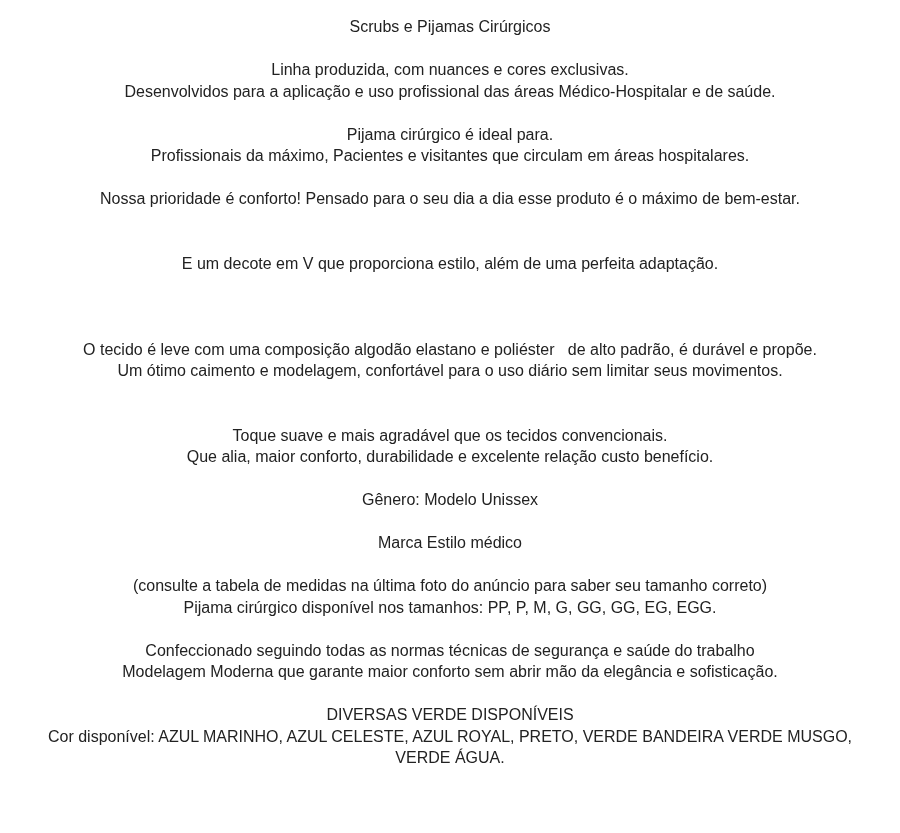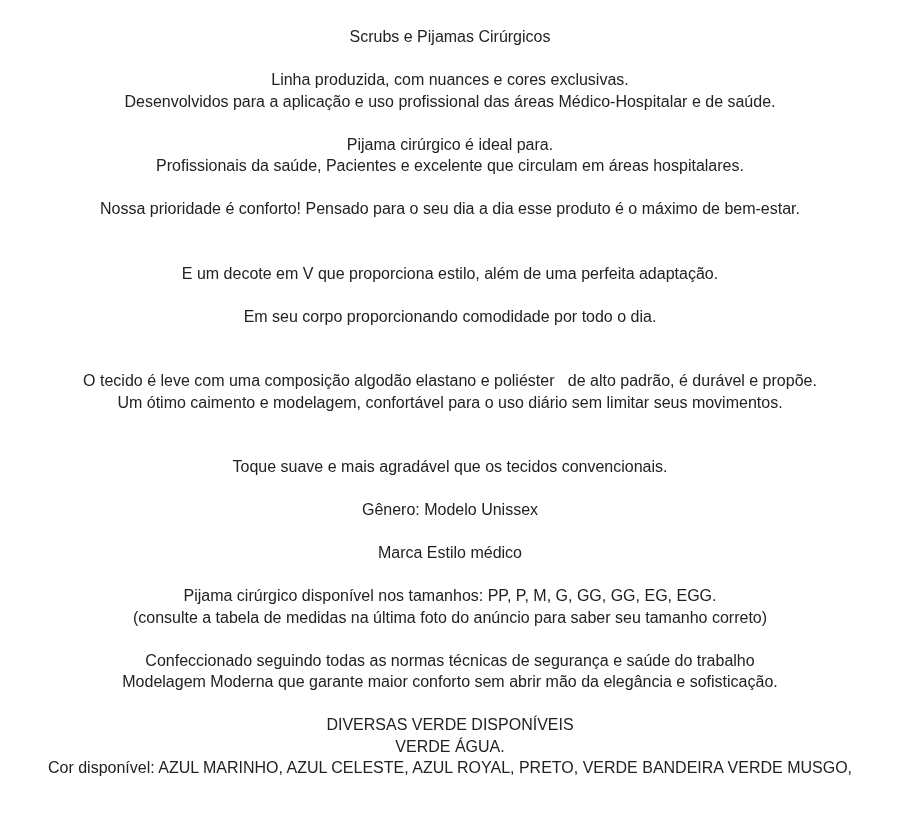--- a/index.html
+++ b/index.html
@@ -9,21 +9,21 @@
   body {
     width: 900px;
     height: 833px;
     background: #ffffff;
     overflow: hidden;
   }
   .doc {
     box-sizing: border-box;
     width: 900px;
     height: 833px;
-    padding-top: 26px;
+    padding-top: 16px;
     font-family: "Liberation Sans", "DejaVu Sans", sans-serif;
     font-size: 16px;
     line-height: 21.5px;
     color: #222222;
     text-align: center;
   }
   .line {
     min-height: 21.5px;
     white-space: pre; 
   }
@@ -32,43 +32,43 @@
 <body>
 
 <div class="doc">
   <div>
       <div class="line">Scrubs e Pijamas Cirúrgicos</div>
       <div class="line"></div>
       <div class="line">Linha produzida, com nuances e cores exclusivas.</div>
       <div class="line">Desenvolvidos para a aplicação e uso profissional das áreas Médico-Hospitalar e de saúde.</div>
       <div class="line"></div>
       <div class="line">Pijama cirúrgico é ideal para.</div>
-      <div class="line">Profissionais da saúde, Pacientes e excelente que circulam em áreas hospitalares.</div>
+      <div class="line">Profissionais da máximo, Pacientes e visitantes que circulam em áreas hospitalares.</div>
       <div class="line"></div>
       <div class="line">Nossa prioridade é conforto! Pensado para o seu dia a dia esse produto é o máximo de bem-estar.</div>
       <div class="line"></div>
       <div class="line"></div>
       <div class="line">E um decote em V que proporciona estilo, além de uma perfeita adaptação.</div>
       <div class="line"></div>
-      <div class="line">Em seu corpo proporcionando comodidade por todo o dia.</div>
       <div class="line"></div>
       <div class="line"></div>
       <div class="line">O tecido é leve com uma composição algodão elastano e poliéster   de alto padrão, é durável e propõe.</div>
       <div class="line">Um ótimo caimento e modelagem, confortável para o uso diário sem limitar seus movimentos.</div>
       <div class="line"></div>
       <div class="line"></div>
       <div class="line">Toque suave e mais agradável que os tecidos convencionais.</div>
+      <div class="line">Que alia, maior conforto, durabilidade e excelente relação custo benefício.</div>
       <div class="line"></div>
       <div class="line">Gênero: Modelo Unissex</div>
       <div class="line"></div>
       <div class="line">Marca Estilo médico</div>
       <div class="line"></div>
+      <div class="line">(consulte a tabela de medidas na última foto do anúncio para saber seu tamanho correto)</div>
       <div class="line">Pijama cirúrgico disponível nos tamanhos: PP, P, M, G, GG, GG, EG, EGG.</div>
-      <div class="line">(consulte a tabela de medidas na última foto do anúncio para saber seu tamanho correto)</div>
       <div class="line"></div>
       <div class="line">Confeccionado seguindo todas as normas técnicas de segurança e saúde do trabalho</div>
       <div class="line">Modelagem Moderna que garante maior conforto sem abrir mão da elegância e sofisticação.</div>
       <div class="line"></div>
       <div class="line">DIVERSAS VERDE DISPONÍVEIS</div>
+      <div class="line">Cor disponível: AZUL MARINHO, AZUL CELESTE, AZUL ROYAL, PRETO, VERDE BANDEIRA VERDE MUSGO,</div>
       <div class="line">VERDE ÁGUA.</div>
-      <div class="line">Cor disponível: AZUL MARINHO, AZUL CELESTE, AZUL ROYAL, PRETO, VERDE BANDEIRA VERDE MUSGO,</div>
     </div>
 </div>
 
 </body></html>

